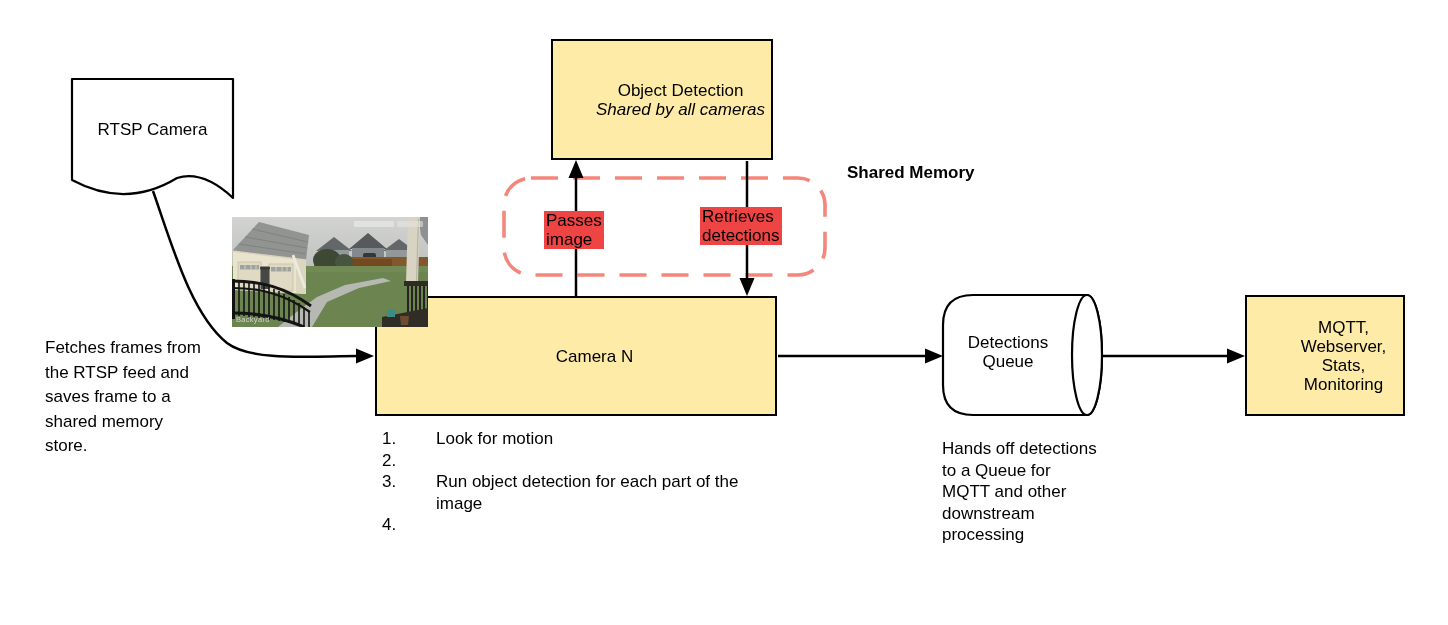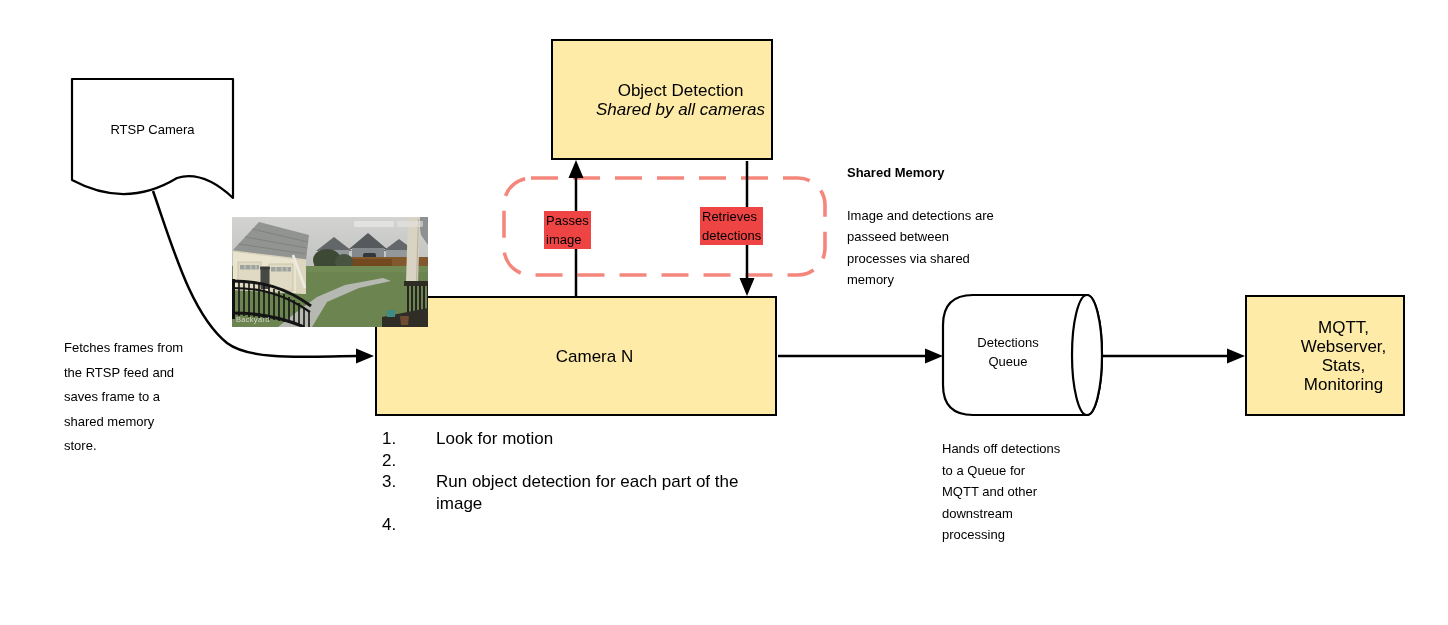--- a/index.html
+++ b/index.html
@@ -11,26 +11,26 @@
 
   .node {
     position:absolute; z-index:2;
     background:#FDEBA7; border:2px solid #000;
     display:flex; flex-direction:column; align-items:center; justify-content:center;
     text-align:center; font-size:17px; line-height:19px; white-space:pre-line;padding-left:37px;
   }
   .node-title { white-space:pre-line; }
   .node-subtitle { font-style:italic; white-space:pre-line; }
 
-  .txt { position:absolute; z-index:4; font-size:13px; line-height:21.5px; white-space:pre-line; }
+  .txt { position:absolute; z-index:4; font-size:17px; line-height:21.5px; white-space:pre-line; }
   .arrow-label { background:#ef4444; line-height:19px; padding:0 2px; }
   .note-title { font-weight:bold; }
 
   .rtsp-label { left:72px; top:119px; width:161px; text-align:center; }
-  .fetches-note { left:45px; top:336px; width:190px; line-height:24.5px;margin-left:19px; }
+  .fetches-note { left:45px; top:336px; width:190px; line-height:24.5px; }
   .passes-label { left:544px; top:211px; }
   .retrieves-label { left:700px; top:207px; }
   .sharedmem-note { left:847px; top:140px; width:210px; }
   .queue-label { left:941px; top:333px; width:134px; text-align:center; line-height:19px; }
   .handsoff-note { left:942px; top:438px; width:180px; }
 
   .steps { position:absolute; z-index:4; left:382px; top:428px; }
   .step-row { display:flex; font-size:17px; line-height:21.5px; }
   .step-num { width:54px; flex:0 0 54px; }
   .step-text { white-space:pre-line; }
@@ -175,24 +175,20 @@
 store.</div>
 
   <div class="txt arrow-label passes-label">Passes
 image</div>
 
   <div class="txt arrow-label retrieves-label">Retrieves
 detections</div>
 
   <div class="txt sharedmem-note">
     <div class="note-title">Shared Memory</div>
-    <div>Image and detections are
-passeed between
-processes via shared
-memory</div>
   </div>
 
   <div class="txt queue-label">Detections
 Queue</div>
 
   <div class="txt handsoff-note">Hands off detections
 to a Queue for
 MQTT and other
 downstream
 processing</div>

